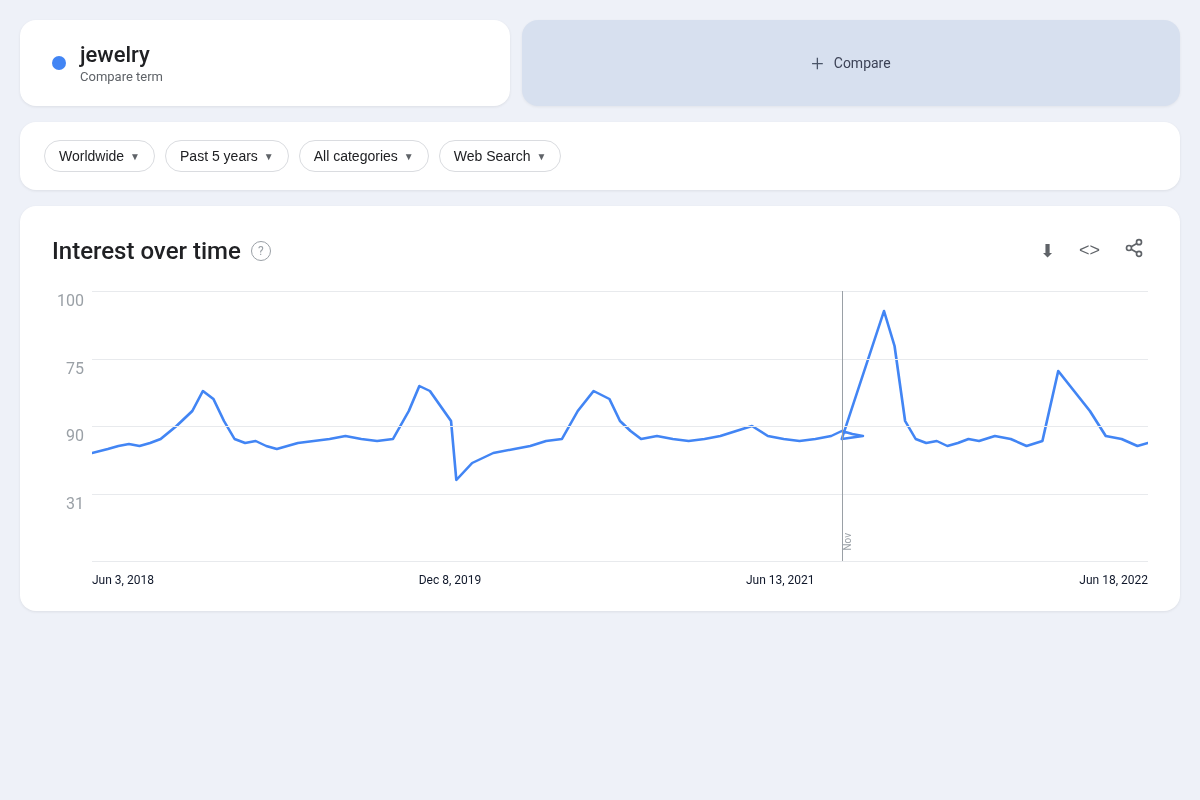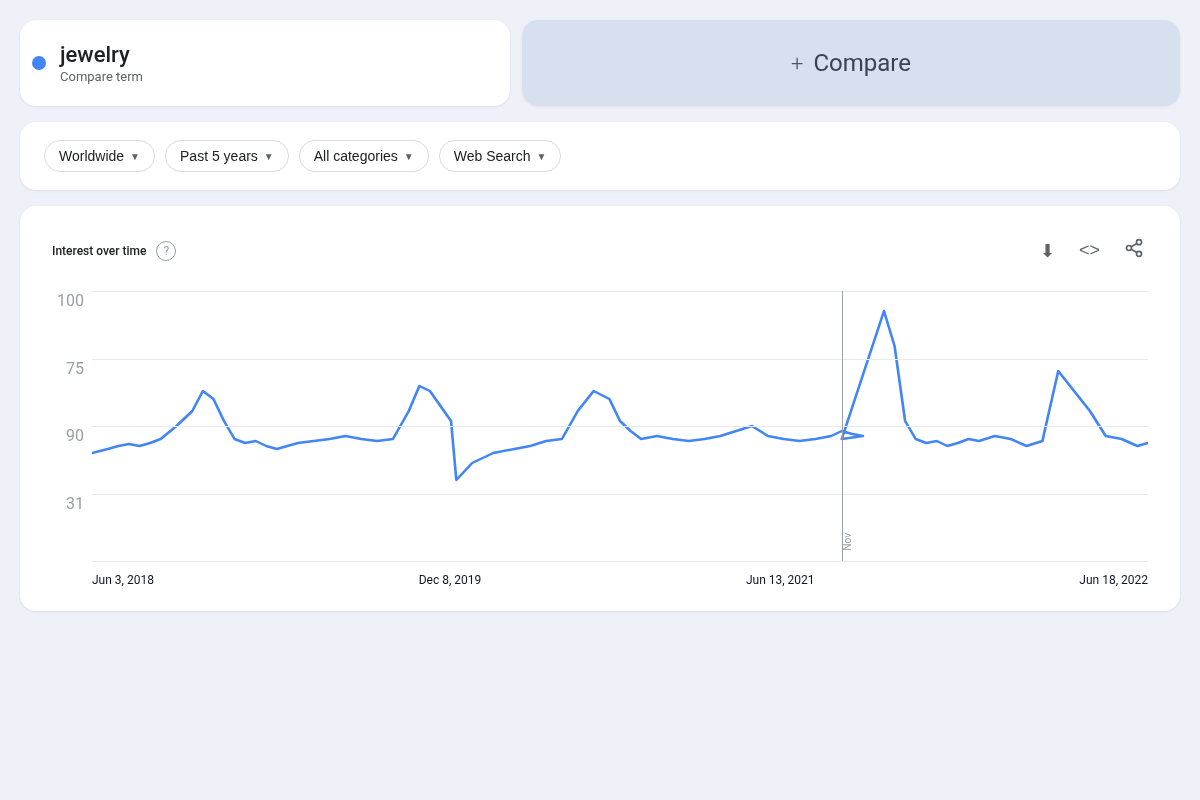--- a/index.html
+++ b/index.html
@@ -10,21 +10,21 @@
       padding: 20px;
     }
     .top-row {
       display: flex;
       gap: 12px;
       margin-bottom: 16px;
     }
     .search-term-card {
       background: #fff;
       border-radius: 16px;
-      padding: 22px 12px;
+      padding: 22px 32px;
       flex: 0 0 490px;
       display: flex;
       align-items: center;
       gap: 14px;
       box-shadow: 0 1px 3px rgba(0,0,0,0.08);
     }
     .dot {
       width: 14px;
       height: 14px;
       border-radius: 50%;
@@ -54,21 +54,21 @@
       gap: 10px;
       cursor: pointer;
       box-shadow: 0 1px 3px rgba(0,0,0,0.06);
     }
     .compare-plus {
       font-size: 22px;
       color: #4a5568;
       font-weight: 300;
     }
     .compare-label {
-      font-size: 24px;
+      font-size: 14px;
       color: #3c4256;
       font-weight: 400;
     }
     .filters-row {
       background: #fff;
       border-radius: 16px;
       padding: 18px 24px;
       display: flex;
       gap: 10px;
       align-items: flex-start;
@@ -102,21 +102,21 @@
       align-items: center;
       justify-content: space-between;
       margin-bottom: 24px;
     }
     .chart-title-group {
       display: flex;
       align-items: center;
       gap: 10px;
     }
     .chart-title {
-      font-size: 12px;
+      font-size: 24px;
       font-weight: 500;
       color: #202124;
     }
     .help-icon {
       width: 20px;
       height: 20px;
       border-radius: 50%;
       border: 1.5px solid #9aa0a6;
       display: flex;
       align-items: center;

